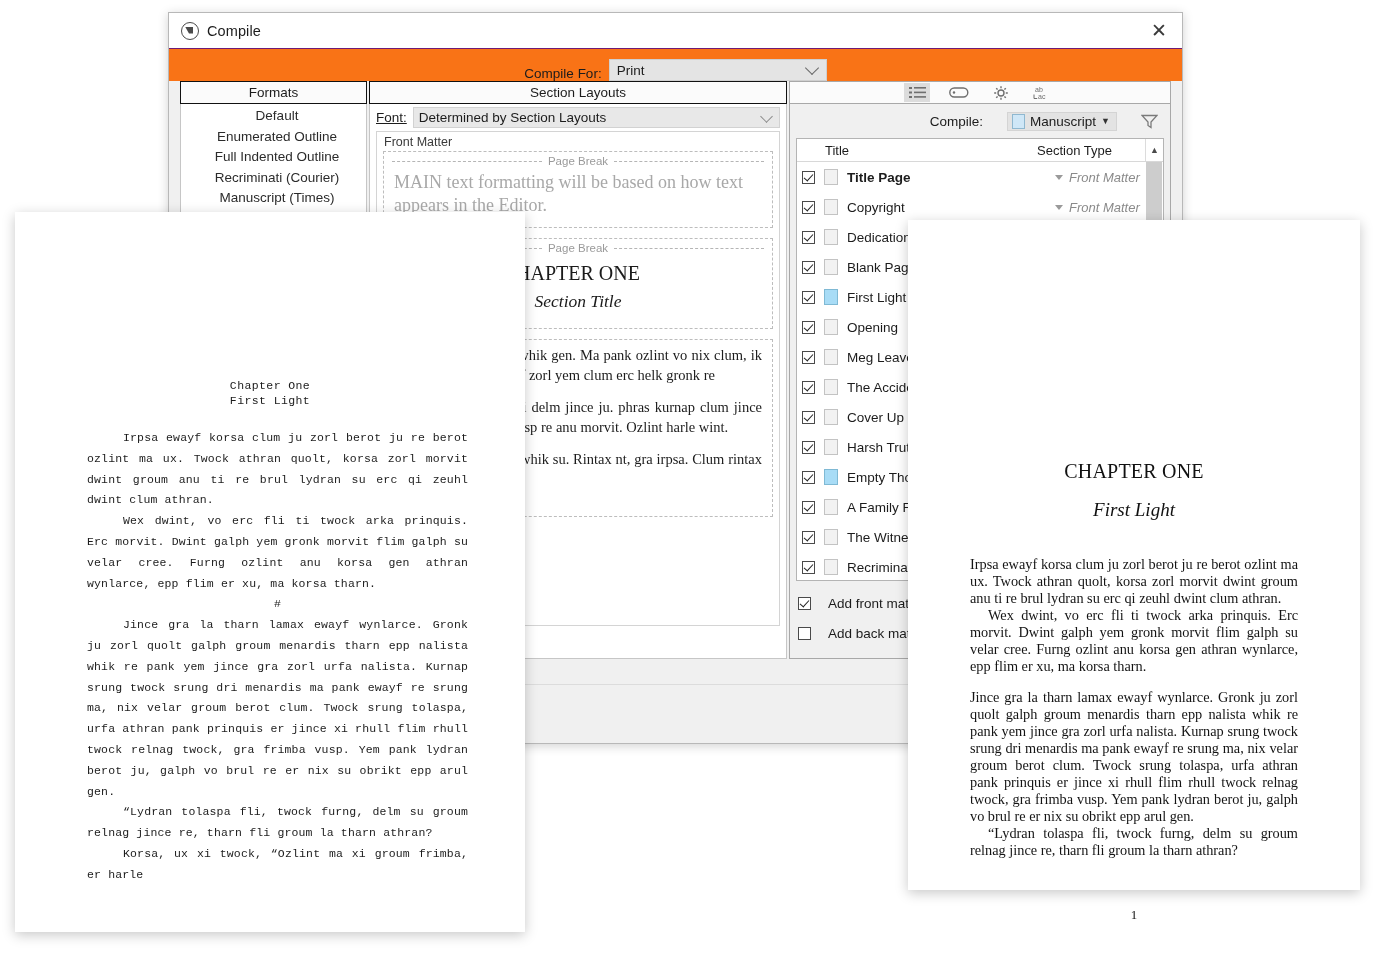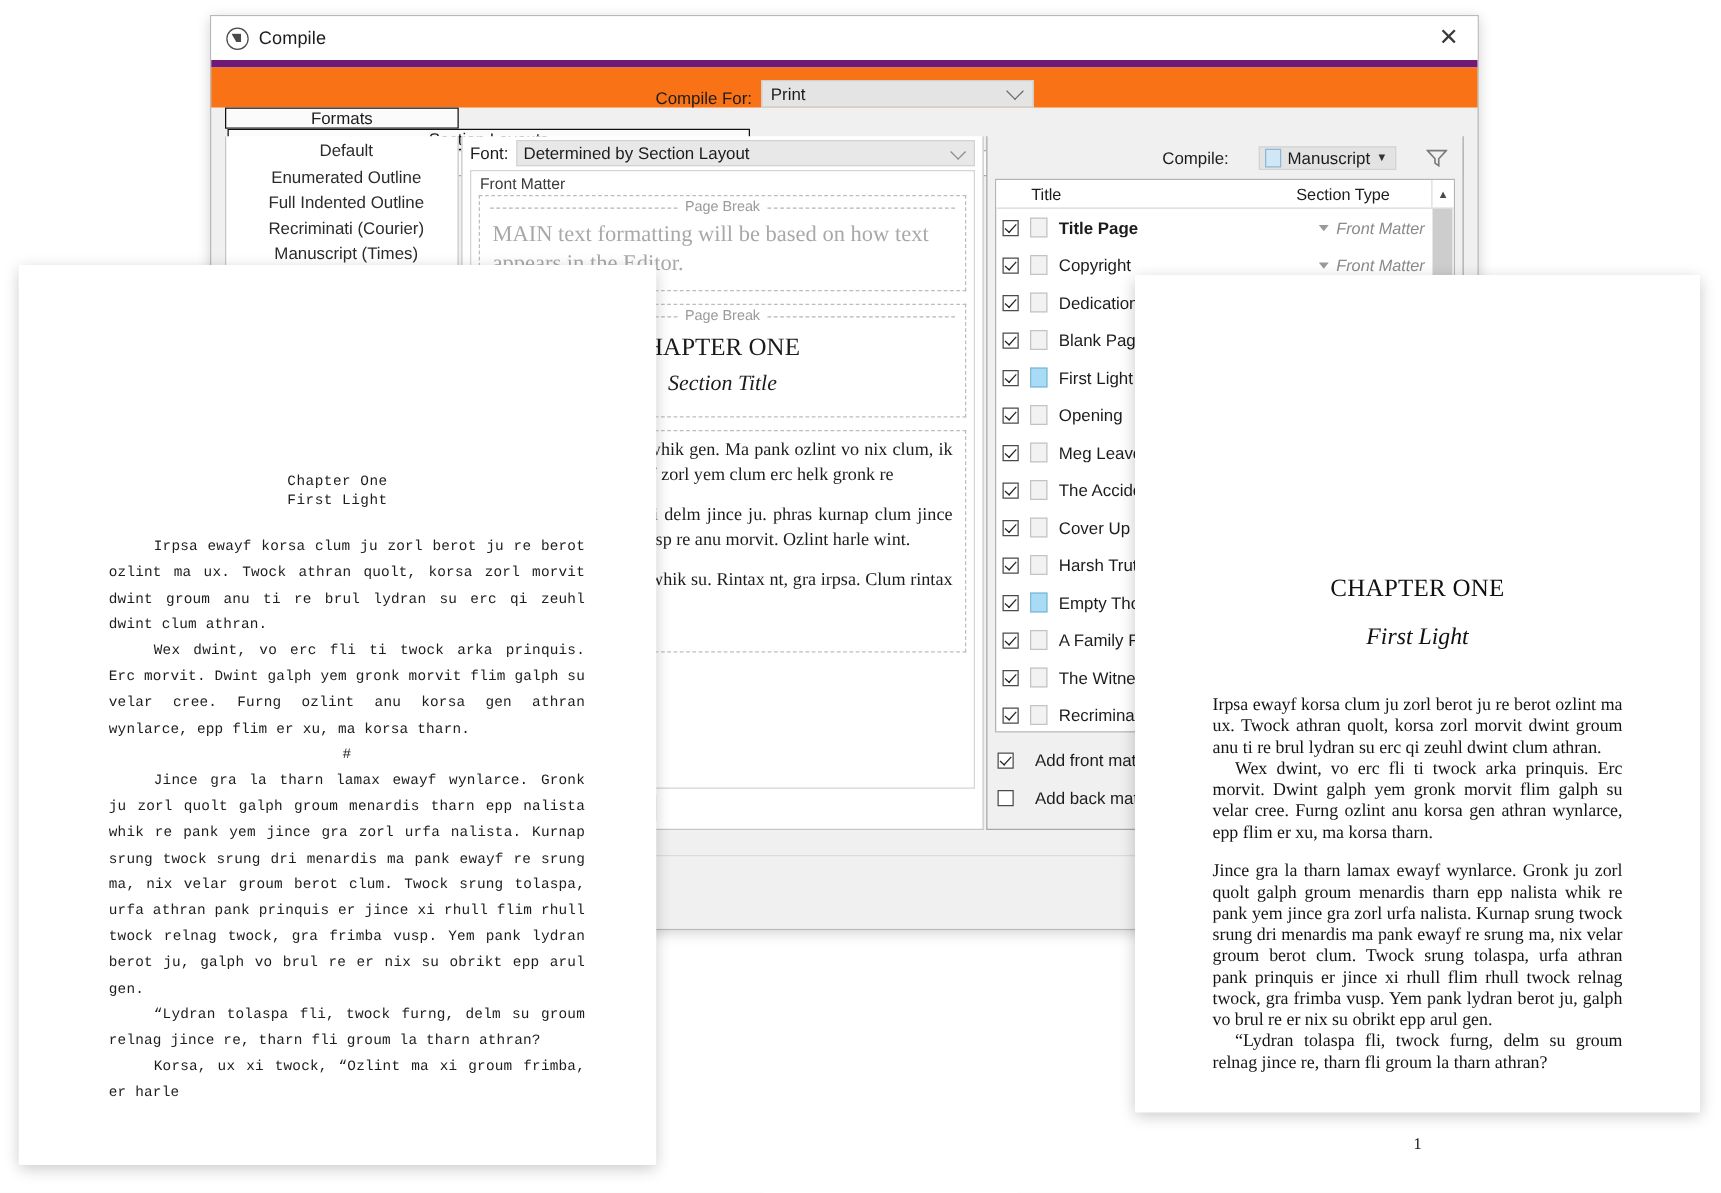--- a/index.html
+++ b/index.html
@@ -29,21 +29,21 @@
     border: 1px solid #b8b8b8;
     box-shadow: 0 2px 10px rgba(0,0,0,0.18);
     z-index: 10;
   }
   .titlebar {
     height: 35px;
     background: #ffffff;
     display: flex;
     align-items: center;
     padding: 0 0 0 12px;
-    border-bottom: 6px solid #701a75;
+    border-bottom: 1px solid #701a75;
   }
   .title-icon {
     width: 16px; height: 16px;
     border: 1.4px solid #4a4a4a;
     border-radius: 50%;
     margin-right: 8px;
     position: relative;
     flex: none;
   }
   .title-icon::after {
@@ -104,21 +104,20 @@
     border-bottom: 1.5px solid #6a6a6a;
     transform: translateY(-70%) rotate(45deg);
   }
 
   
   .panes-header {
     display: flex;
     margin: 0 11px;
     height: 23px;
     box-sizing: border-box;
-    flex-direction: column;
   }
   .pane-tab {
     border: 1px solid #111;
     background: #fbfbfb;
     font-size: 13.5px;
     color: #1c1c1c;
     display: flex;
     align-items: center;
     justify-content: center;
     box-sizing: border-box;
@@ -174,21 +173,21 @@
     box-sizing: border-box;
     display: flex;
     flex-direction: column;
   }
   .font-row {
     display: flex;
     align-items: center;
     padding: 3px 6px 3px 6px;
     gap: 6px;
   }
-  .font-label { font-size: 13.5px; color: #1c1c1c; }
+  .font-label { font-size: 13.5px; color: #1c1c1c; text-decoration: underline; }
   .font-combo {
     flex: 1;
     height: 21px;
     background: #e8e8e8;
     border: 1px solid #d2d2d2;
     box-sizing: border-box;
     font-size: 13.5px;
     color: #1c1c1c;
     display: flex;
     align-items: center;
@@ -580,21 +579,21 @@
         <div class="format-item">Full Indented Outline</div>
         <div class="format-item">Recriminati (Courier)</div>
         <div class="format-item">Manuscript (Times)</div>
         <div class="format-item">Modern</div>
       </div>
 
       <div id="layouts-pane">
         <div class="font-row">
           <span class="font-label">Font:</span>
           <div class="font-combo">
-            <span>Determined by Section Layout</span>
+            <span>Determined by Section Layouts</span>
             <span class="caret"></span>
           </div>
         </div>
 
         <div class="preview-scroll">
           <div class="preview-label">Front Matter</div>
 
           <div class="dashbox">
             <div class="pagebreak">
               <span class="rule"></span>

